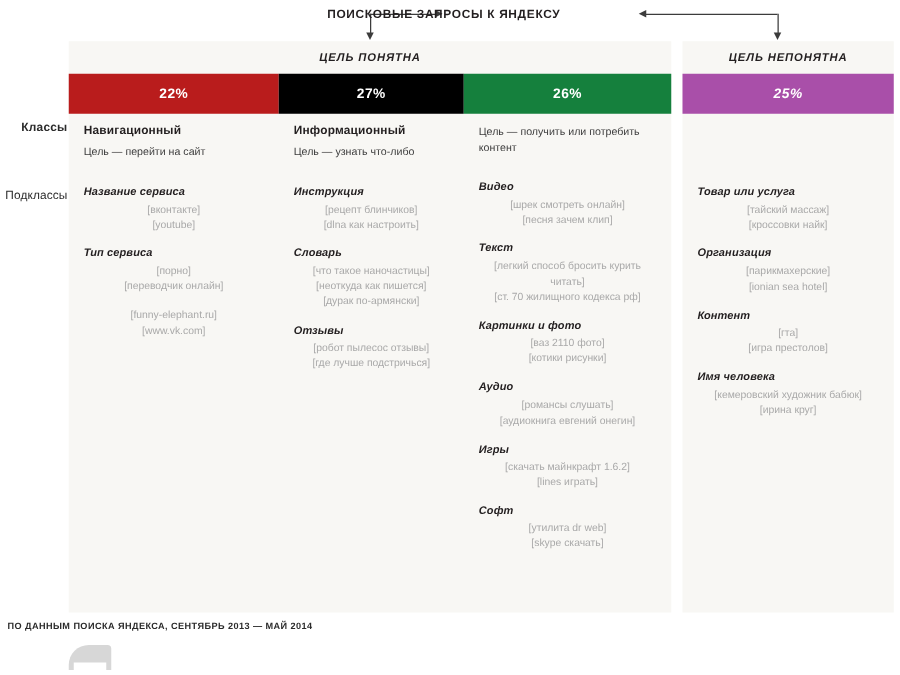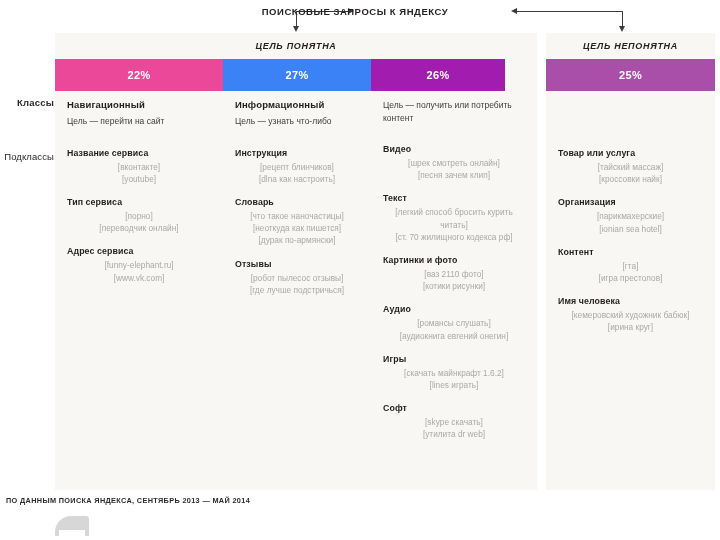--- a/index.html
+++ b/index.html
@@ -110,21 +110,21 @@
   }
 
   
   .bars {
     position: absolute;
     top: 59px;
     height: 32px;
     display: flex;
   }
   .bars.clear   { left: 55px;  width: 482px; }
-  .bars.unclear { left: 546px; width: 169px; }
+  .bars.unclear { left: 546px; width: 169px; font-style: italic; }
   .bar {
     height: 32px;
     line-height: 32px;
     text-align: center;
     color: #ffffff;
     font-size: 11px;
     font-weight: bold;
     letter-spacing: 0.4px;
   }
 
@@ -157,20 +157,21 @@
   
   .subs { margin-top: 19px; }
   .sub-group { margin-bottom: 11px; }
   .sub-title {
     font-size: 8.8px;
     font-weight: bold;
     color: #231f20;
     line-height: 12px;
     margin: 0 0 2px 0;
     letter-spacing: 0.1px;
+    font-style: italic;
   }
   .sub-example {
     font-size: 8.3px;
     color: #a9a9a9;
     line-height: 12.2px;
     margin: 0;
     text-align: center;
   }
 
   
@@ -225,43 +226,42 @@
 </div>
 
 <div class="row-label classes">Классы</div>
 <div class="row-label subclasses">Подклассы</div>
 
 <div class="panel clear">
   <div class="panel-head">ЦЕЛЬ ПОНЯТНА</div>
 </div>
 
 <div class="bars clear">
-  <div class="bar" style="width: 168px; background-color: #ec4899;">22%</div>
-  <div class="bar" style="width: 148px; background-color: #3b82f6;">27%</div>
-  <div class="bar" style="width: 134px; background-color: #a21caf;">26%</div>
+  <div class="bar" style="width: 168px; background-color: #b91c1c;">22%</div>
+  <div class="bar" style="width: 148px; background-color: #000000;">27%</div>
+  <div class="bar" style="width: 166px; background-color: #15803d;">26%</div>
 </div>
 
 <div class="columns clear">
 
   <div class="col" style="width:168px">
     <p class="class-name">Навигационный</p>
     <p class="class-goal">Цель — перейти на сайт</p>
     <div class="subs">
       <div class="sub-group">
         <p class="sub-title">Название сервиса</p>
         <p class="sub-example">[вконтакте]</p>
         <p class="sub-example">[youtube]</p>
       </div>
       <div class="sub-group">
         <p class="sub-title">Тип сервиса</p>
         <p class="sub-example">[порно]</p>
         <p class="sub-example">[переводчик онлайн]</p>
       </div>
       <div class="sub-group">
-        <p class="sub-title">Адрес сервиса</p>
         <p class="sub-example">[funny-elephant.ru]</p>
         <p class="sub-example">[www.vk.com]</p>
       </div>
     </div>
   </div>
 
   <div class="col" style="width:148px">
     <p class="class-name">Информационный</p>
     <p class="class-goal">Цель — узнать что-либо</p>
     <div class="subs">
@@ -307,22 +307,22 @@
         <p class="sub-example">[романсы слушать]</p>
         <p class="sub-example">[аудиокнига евгений онегин]</p>
       </div>
       <div class="sub-group">
         <p class="sub-title">Игры</p>
         <p class="sub-example">[скачать майнкрафт 1.6.2]</p>
         <p class="sub-example">[lines играть]</p>
       </div>
       <div class="sub-group">
         <p class="sub-title">Софт</p>
+        <p class="sub-example">[утилита dr web]</p>
         <p class="sub-example">[skype скачать]</p>
-        <p class="sub-example">[утилита dr web]</p>
       </div>
     </div>
   </div>
 
 </div>
 
 <div class="panel unclear">
   <div class="panel-head">ЦЕЛЬ НЕПОНЯТНА</div>
 </div>
 

